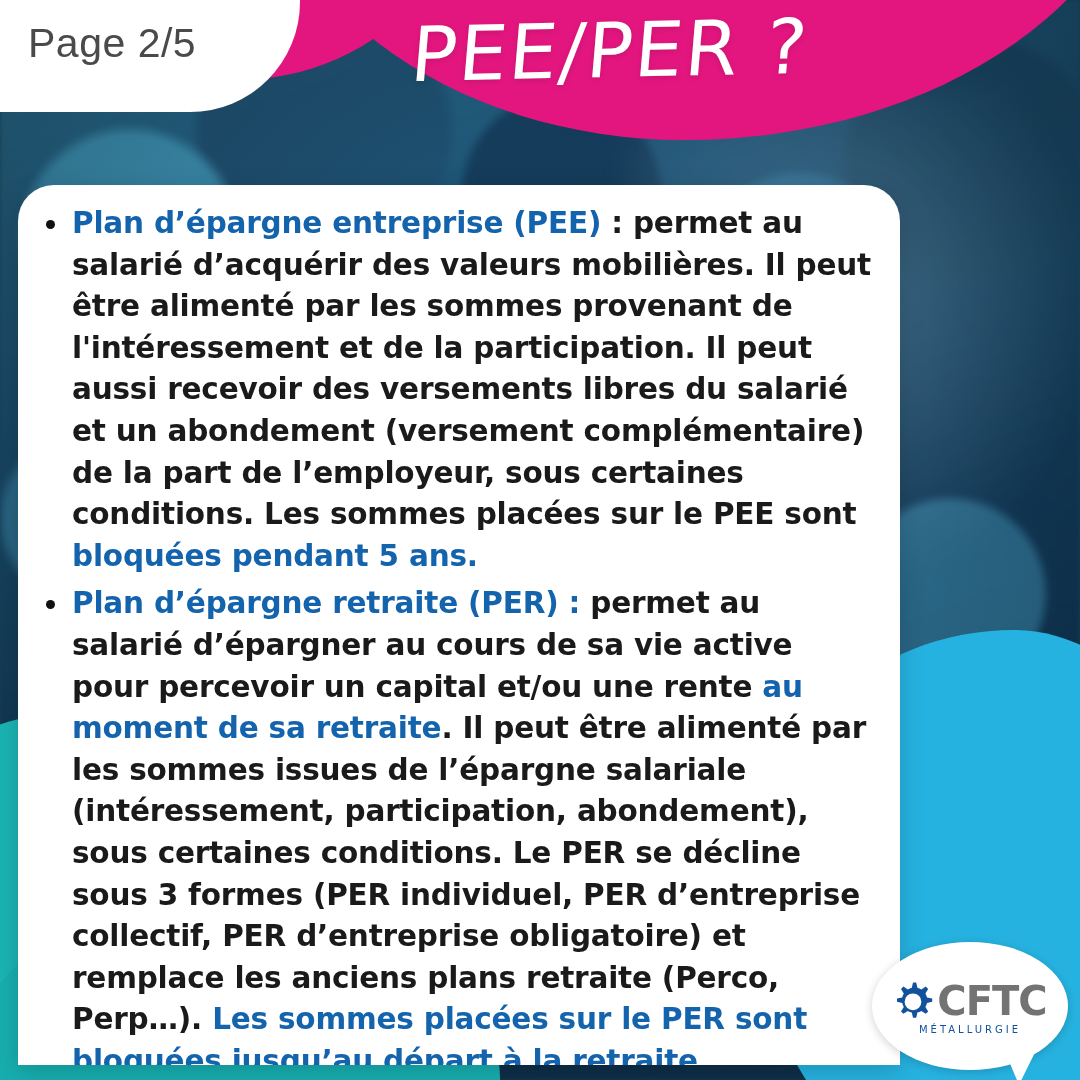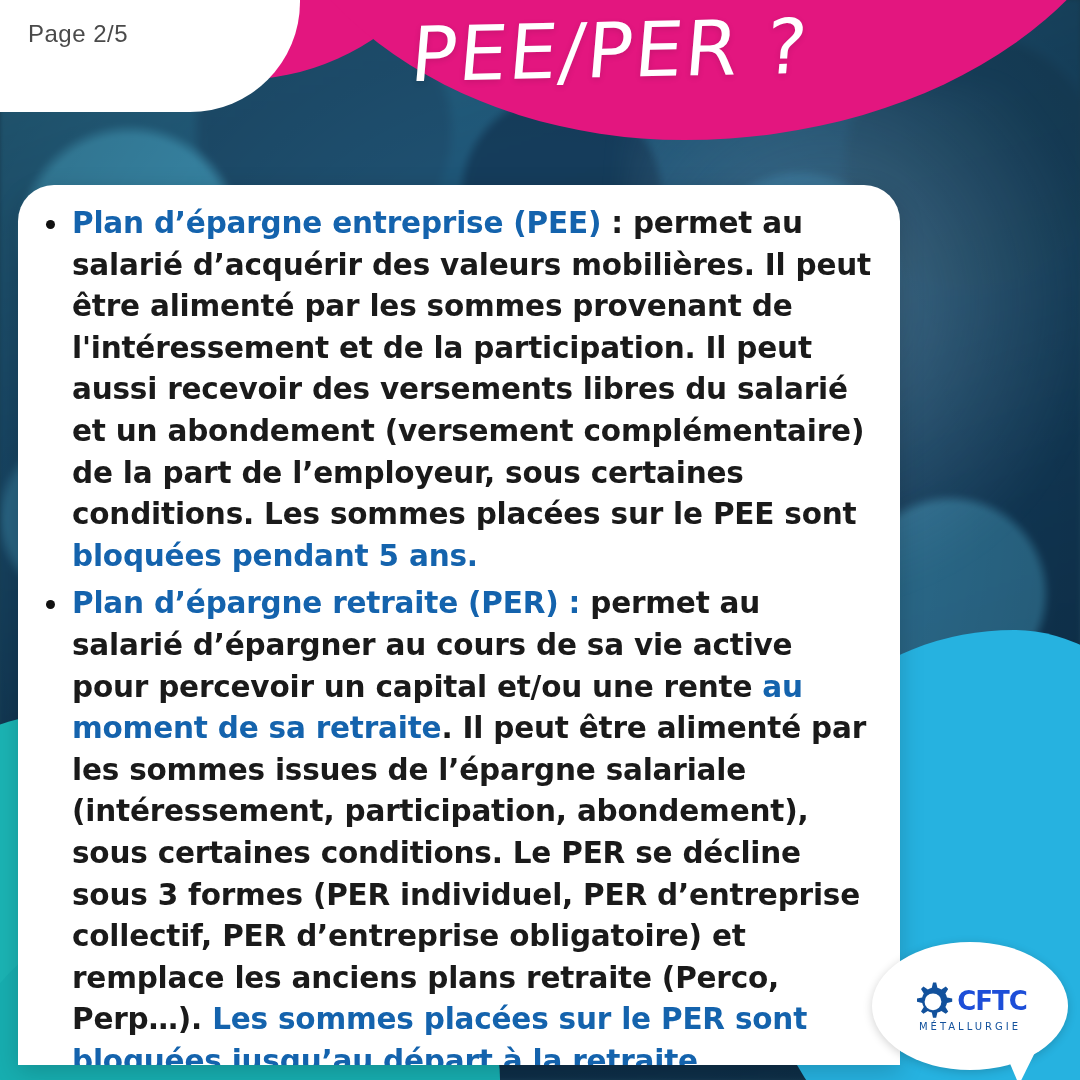--- a/index.html
+++ b/index.html
@@ -87,21 +87,21 @@
     height: 112px;
     background: #ffffff;
     border-radius: 0 0 110px 0;
   }
 
   
   .page-label {
     position: absolute;
     left: 28px;
     top: 20px;
-    font-size: 24px;
+    font-size: 41px;
     color: #4a4a4a;
     font-family: "Liberation Sans", sans-serif;
     letter-spacing: 0.5px;
   }
 
   
   .title {
     position: absolute;
     left: 330px;
     top: 6px;
@@ -233,22 +233,22 @@
     gap: 4px;
   }
   .gear {
     position: relative;
     width: 40px;
     height: 40px;
   }
   .logo-text {
     font-family: "DejaVu Sans", sans-serif;
     font-weight: 700;
-    font-size: 26px;
-    color: #1d4ed8;
+    font-size: 40px;
+    color: #737373;
     letter-spacing: -1px;
     text-align: right;
   }
   .logo-sub {
     font-family: "DejaVu Sans", sans-serif;
     font-size: 10px;
     letter-spacing: 3px;
     color: #12519c;
     margin-top: 0;
   }

